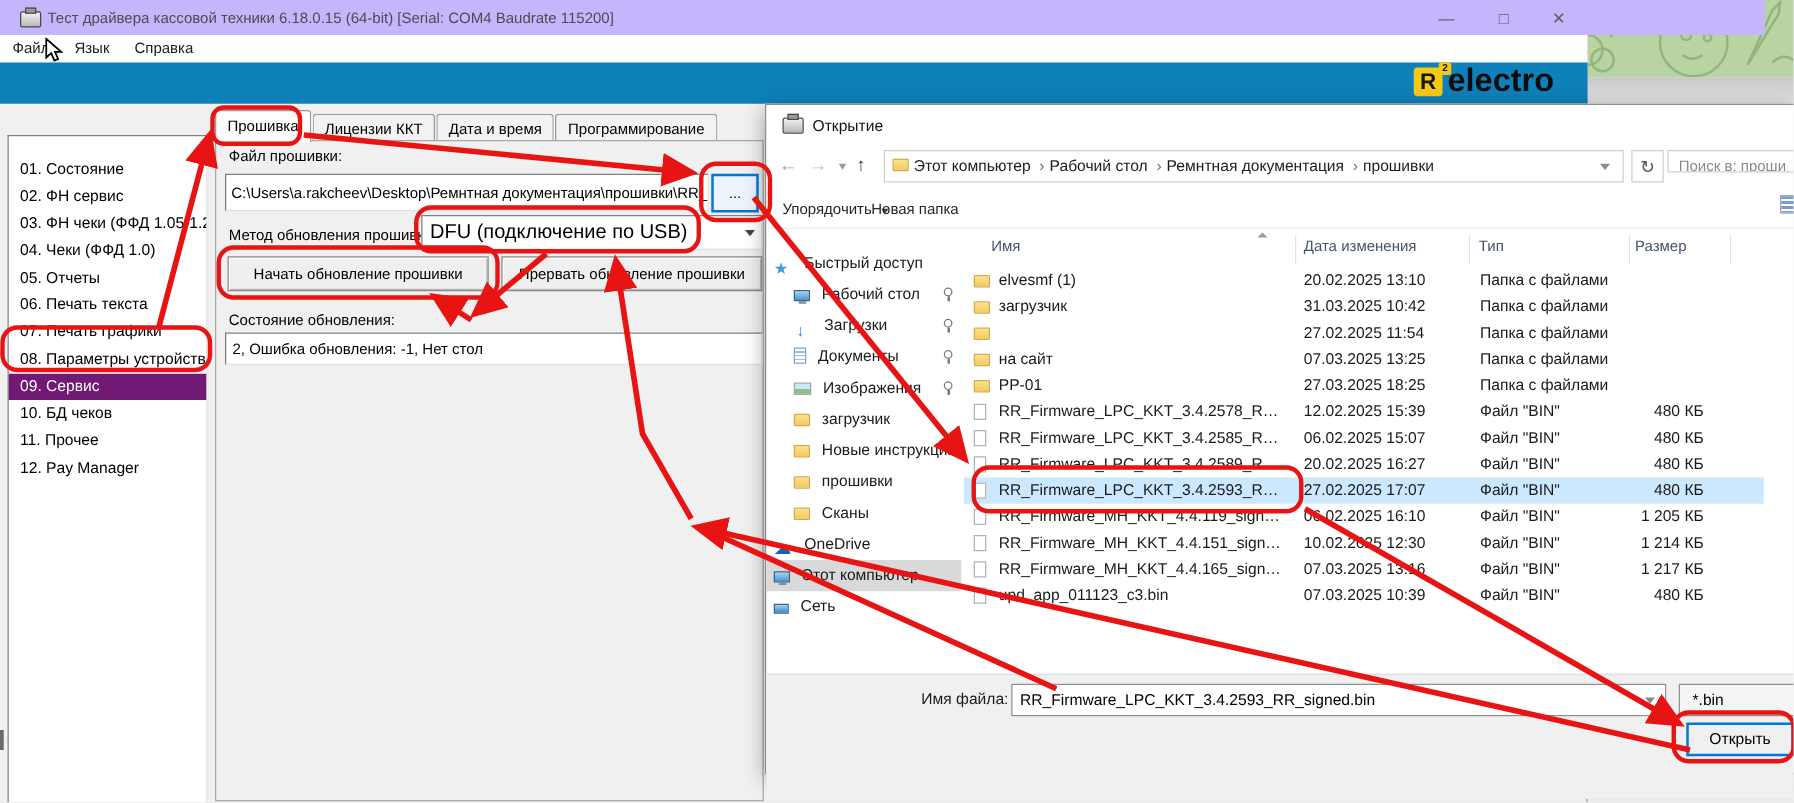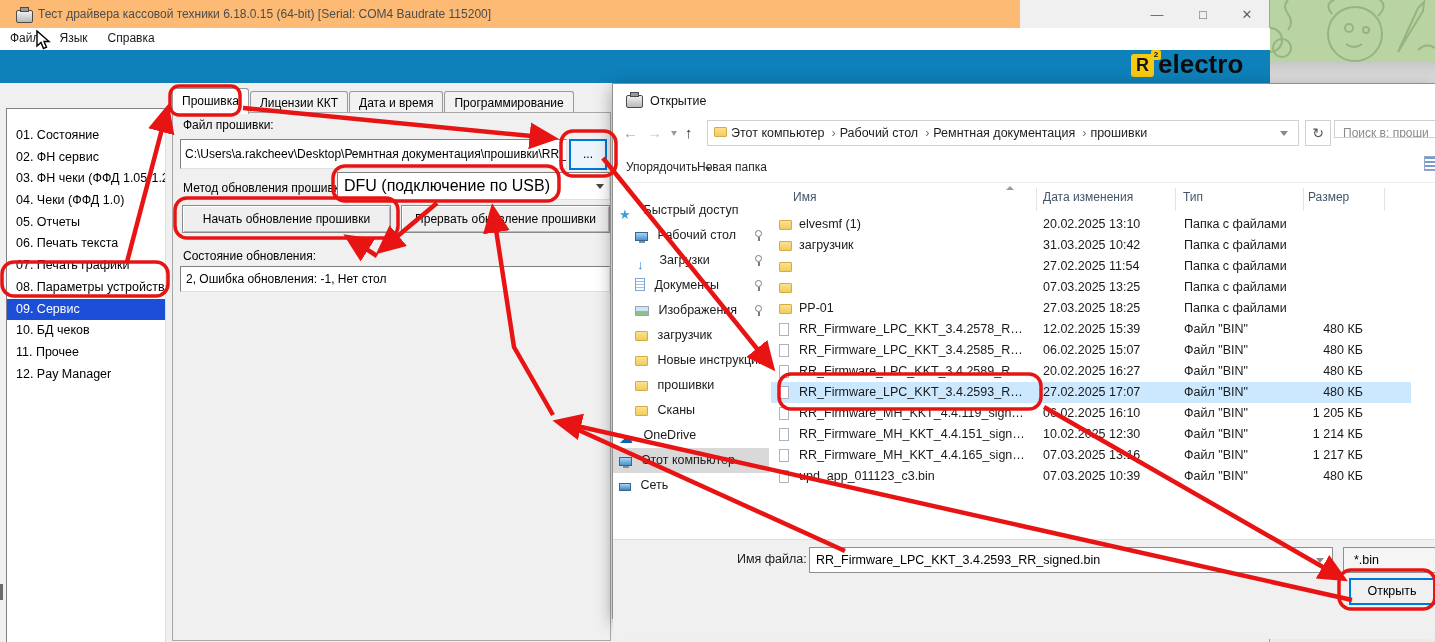--- a/index.html
+++ b/index.html
@@ -4,37 +4,37 @@
 <style>
   html,body{margin:0;padding:0;background:#ececec;}
   #screen{position:relative;width:1435px;height:642px;overflow:hidden;
           font-family:"Liberation Sans",sans-serif;background:#ececec;cursor:default;}
   .abs{position:absolute;}
   
   #desktop-green{left:1270px;top:0;width:165px;height:62px;background:#b9d3a3;overflow:hidden;}
   #desktop-strip{left:1270px;top:62px;width:165px;height:21px;background:linear-gradient(#c7c7c7,#e3e3e3);}
   
   #app{left:0;top:0;width:1270px;height:642px;background:#f0f0f0;border-right:1px solid #9aa0a6;box-sizing:border-box;}
-  #titlebar{left:0;top:0;width:1020px;height:28px;background:#fdba74;}
+  #titlebar{left:0;top:0;width:1412px;height:28px;background:#c4b5fd;}
   #title-text{left:38px;top:7px;font-size:12px;color:#4d4d4d;white-space:nowrap;}
   .win-ctl{top:5px;width:30px;height:20px;text-align:center;font-size:13px;color:#5f5f5f;line-height:20px;}
   #menubar{left:0;top:28px;width:1270px;height:22px;background:#ffffff;}
   .menu-item{display:inline-block;padding:3px 10px 0 10px;font-size:12px;color:#1a1a1a;}
   #banner{left:0;top:50px;width:1270px;height:33px;background:#0e81ba;}
   #logo{right:4px;top:2px;height:30px;}
   #logo-r{left:0;top:2px;width:23px;height:23px;background:#f6c913;border-radius:3px;
           font-weight:bold;font-size:18px;color:#161616;text-align:center;line-height:23px;}
   #logo-sup{left:20px;top:-2px;width:10px;height:10px;background:#f6c913;border-radius:2px;
             font-size:8px;font-weight:bold;color:#161616;text-align:center;line-height:10px;}
   #logo-name{left:27px;top:-3px;font-weight:bold;font-size:26px;color:#0d0d0d;letter-spacing:0;}
   
   #sidebar{left:6px;top:108px;width:160px;height:548px;background:#fff;border:1px solid #828282;
            border-right-color:#dfdfdf;border-bottom-color:#dfdfdf;box-sizing:border-box;padding-top:16px;}
   .sb-item{height:21.7px;line-height:21.7px;font-size:12.5px;color:#000;padding-left:9px;white-space:nowrap;overflow:hidden;}
-  .sb-item.sel{background:#1d4ed8;color:#fff;}
+  .sb-item.sel{background:#701a75;color:#fff;}
   
   #tabstrip{left:172px;top:88px;width:440px;height:25px;}
   .tab{display:inline-block;height:22px;line-height:22px;padding:0 9px;font-size:12px;color:#000;
        background:#f2f2f2;border:1px solid #9a9a9a;border-bottom:none;border-radius:3px 3px 0 0;margin-right:1px;vertical-align:bottom;}
   .tab.sel{background:#fdfdfd;height:25px;line-height:25px;position:relative;z-index:2;}
   #tabpage{left:172px;top:112px;width:439px;height:529px;background:#f0f0f0;border:1px solid #a8a8a8;box-sizing:border-box;}
   .lbl{font-size:12px;color:#000;white-space:nowrap;}
   .sunken{background:#fff;border:1px solid #7f7f7f;border-right-color:#e0e0e0;border-bottom-color:#e0e0e0;box-sizing:border-box;}
   #fw-path{left:180px;top:139px;width:387px;height:30px;font-size:12px;line-height:28px;padding:0 4px;
            white-space:nowrap;overflow:hidden;}
@@ -314,20 +314,21 @@
           <span class="fsize"></span>
         </div>
         <div class="frow">
           <span class="ficon ticon" data-icon="folder"></span>
           <span class="fdate">27.02.2025 11:54</span>
           <span class="ftype">Папка с файлами</span>
           <span class="fsize"></span>
         </div>
         <div class="frow">
           <span class="ficon ticon" data-icon="folder"></span>
+          <span class="fname">на сайт</span>
           <span class="fdate">07.03.2025 13:25</span>
           <span class="ftype">Папка с файлами</span>
           <span class="fsize"></span>
         </div>
         <div class="frow">
           <span class="ficon ticon" data-icon="folder"></span>
           <span class="fname">PP-01</span>
           <span class="fdate">27.03.2025 18:25</span>
           <span class="ftype">Папка с файлами</span>
           <span class="fsize"></span>

